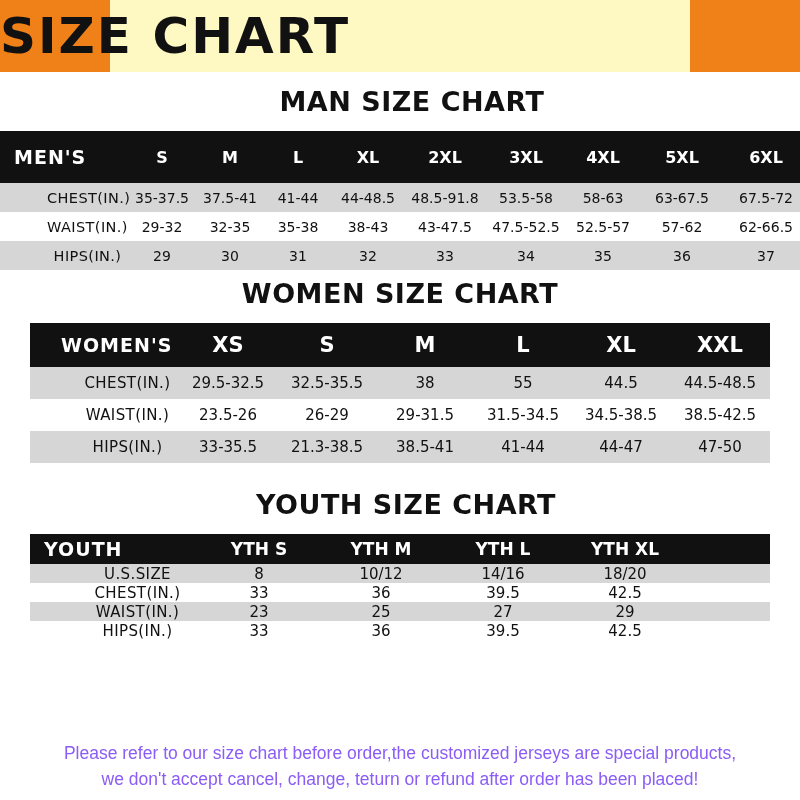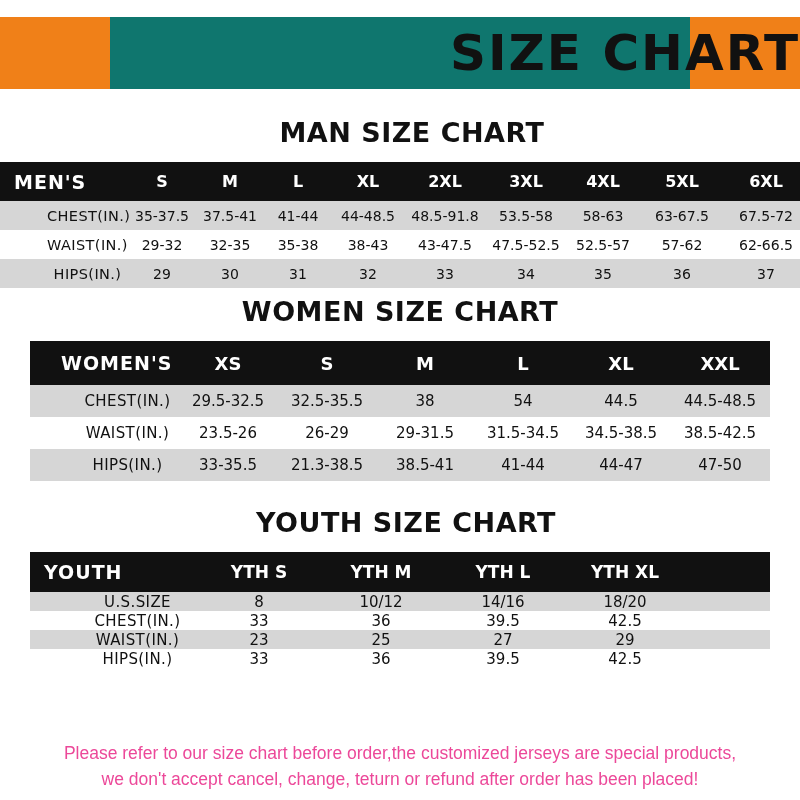--- a/index.html
+++ b/index.html
@@ -13,25 +13,24 @@
     width: 800px; height: 800px;
     position: relative;
     background: #ffffff;
     overflow: hidden;
   }
 
   
   .banner {
     position: relative;
     height: 72px;
-    background: #0f766e;
+    background: #fef9c3;
     display: flex;
     align-items: center;
-    justify-content: flex-end;
-    margin-top: 17px;
+    justify-content: flex-start;
   }
   .banner-left, .banner-right {
     position: absolute;
     top: 0;
     height: 72px;
     width: 110px;
     background: #f08018;
   }
   .banner-left { left: 0; }
   .banner-right { right: 0; }
@@ -48,41 +47,41 @@
 
   
   .section-title {
     text-align: center;
     font-family: "DejaVu Sans", sans-serif;
     font-weight: bold;
     font-size: 27px;
     color: #111111;
     letter-spacing: 0.5px;
   }
-  .t-man    { margin-top: 28px; margin-bottom: 14px; padding-left: 24px; }
+  .t-man    { margin-top: 14px; margin-bottom: 14px; padding-left: 24px; }
   .t-women  { margin-top: 8px; margin-bottom: 14px; }
   .t-youth  { margin-top: 26px; margin-bottom: 14px; padding-left: 12px; }
 
   
   .chart {
     width: 740px;
     margin: 0 auto;
     border-collapse: collapse;
     table-layout: fixed;
   }
   .chart td, .chart th {
     padding: 0;
     text-align: center;
     vertical-align: middle;
     font-family: "DejaVu Sans", sans-serif;
   }
   .hdr-row td {
     background: #111111;
     color: #ffffff;
-    height: 39px;
+    height: 52px;
     font-size: 16px;
     font-weight: bold;
   }
   .hdr-row td.rowlabel {
     text-align: left;
     padding-left: 14px;
     font-size: 19px;
     letter-spacing: 1px;
   }
   .body-row td {
@@ -91,35 +90,35 @@
     color: #111111;
   }
   .body-row td.rowlabel {
     font-size: 14.5px;
     letter-spacing: 0.4px;
     padding-left: 47px;
   }
   .row-light td { background: #ffffff; }
   .row-gray td  { background: #d6d6d6; }
 
-  .chart-women .hdr-row td { height: 44px; font-size: 18px; }
+  .chart-women .hdr-row td { height: 44px; font-size: 21px; }
   .chart-women .hdr-row td.rowlabel { font-size: 19px; padding-left: 31px; }
   .chart-women .body-row td { height: 32px; font-size: 15px; }
 
-  .chart-youth .hdr-row td { height: 40px; font-size: 17px; }
+  .chart-youth .hdr-row td { height: 30px; font-size: 17px; }
   .chart-youth .hdr-row td.rowlabel { font-size: 19px; }
   .chart-youth .body-row td { height: 19px; font-size: 15px; }
 
   
   .note {
     position: absolute;
     left: 0; right: 0;
     bottom: 8px;
     text-align: center;
-    color: #ec4899;
+    color: #8b5cf6;
     font-family: "Liberation Sans", sans-serif;
     font-size: 17.5px;
     line-height: 26px;
     padding: 0 22px;
   }
   .note-line { display: block; }
 </style>
 </head>
 <body>
 
@@ -216,21 +215,21 @@
         <td>M</td>
         <td>L</td>
         <td>XL</td>
         <td>XXL</td>
       </tr>
       <tr class="body-row row-gray">
         <td class="rowlabel">CHEST(IN.)</td>
         <td>29.5-32.5</td>
         <td>32.5-35.5</td>
         <td>38</td>
-        <td>54</td>
+        <td>55</td>
         <td>44.5</td>
         <td>44.5-48.5</td>
       </tr>
       <tr class="body-row row-light">
         <td class="rowlabel">WAIST(IN.)</td>
         <td>23.5-26</td>
         <td>26-29</td>
         <td>29-31.5</td>
         <td>31.5-34.5</td>
         <td>34.5-38.5</td>

